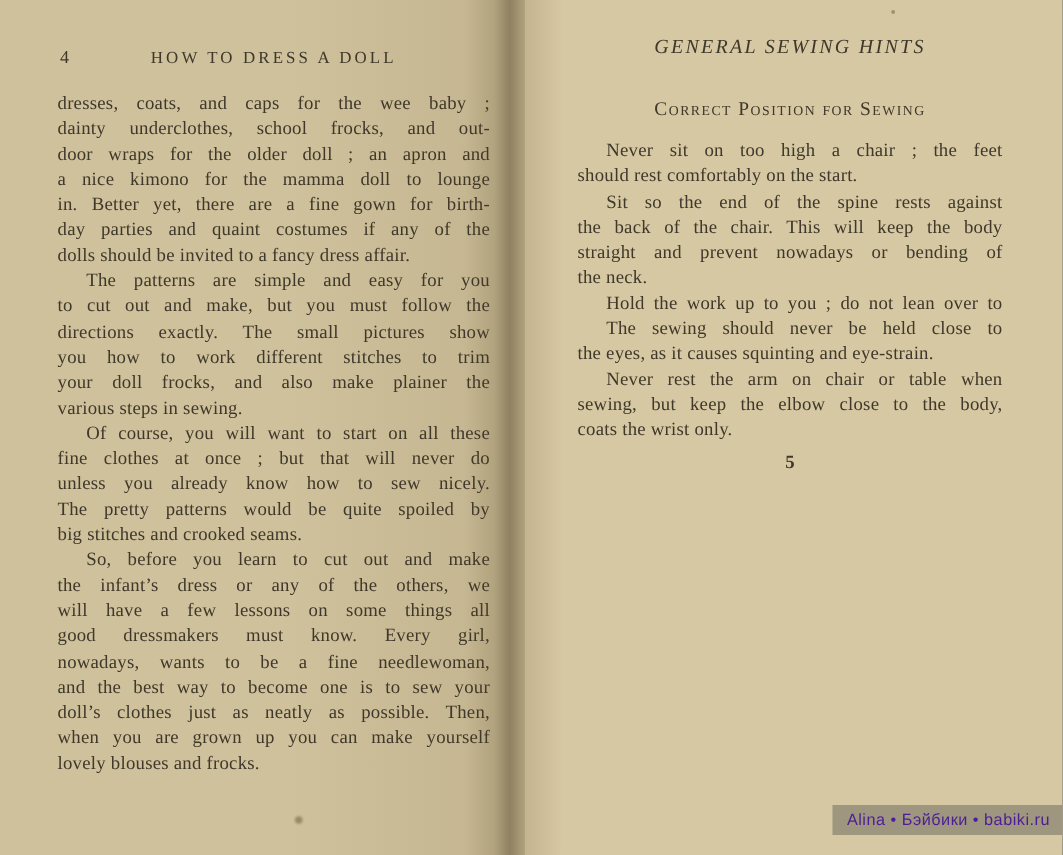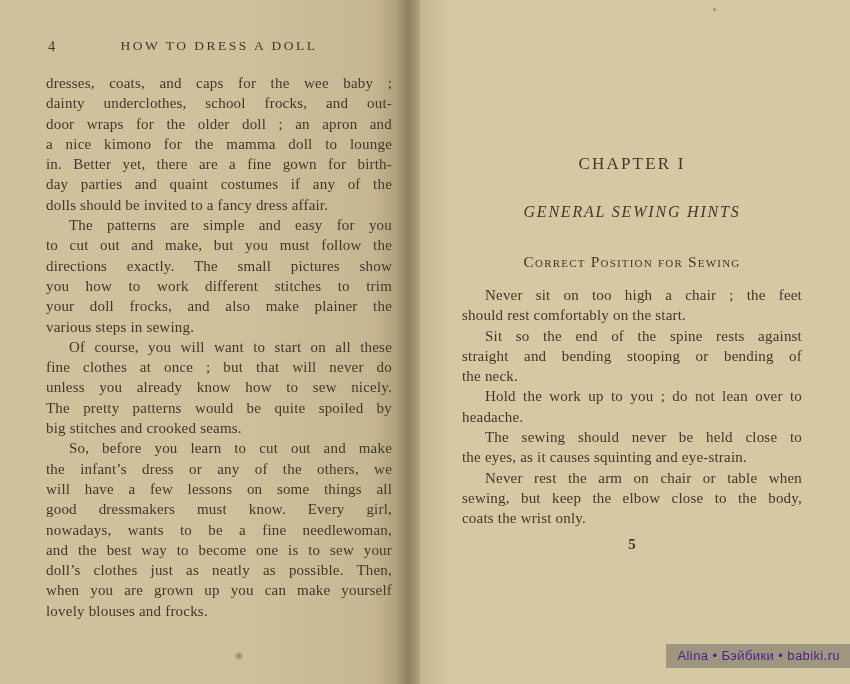--- a/index.html
+++ b/index.html
@@ -114,37 +114,36 @@
             <div class="line">when you are grown up you can make yourself</div>
             <div class="line last">lovely blouses and frocks.</div>
           </div>
         </div>
     </div>
   </div>
 
   <div class="page page-right">
     <div class="content-right">
       <div class="chapter-head">
-        <div class="chapter-title">CHAPTER I</div>
         <div class="chapter-subtitle">GENERAL SEWING HINTS</div>
         <div class="section-title">Correct Position for Sewing</div>
       </div>
       <div class="page-body body-right">
           <div class="para">
             <div class="line indent">Never sit on too high a chair ;  the feet</div>
             <div class="line last">should rest comfortably on the start.</div>
           </div>
           <div class="para">
             <div class="line indent">Sit so the end of the spine rests against</div>
-            <div class="line">straight and bending stooping or bending of</div>
+            <div class="line">the back of the chair.  This will keep the body</div>
+            <div class="line">straight and prevent nowadays or bending of</div>
             <div class="line last">the neck.</div>
           </div>
           <div class="para">
             <div class="line indent">Hold the work up to you ; do not lean over to</div>
-            <div class="line last">headache.</div>
           </div>
           <div class="para">
             <div class="line indent">The sewing should never be held close to</div>
             <div class="line last">the eyes, as it causes squinting and eye-strain.</div>
           </div>
           <div class="para">
             <div class="line indent">Never rest the arm on chair or table when</div>
             <div class="line">sewing, but keep the elbow close to the body,</div>
             <div class="line last">coats the wrist only.</div>
           </div>

